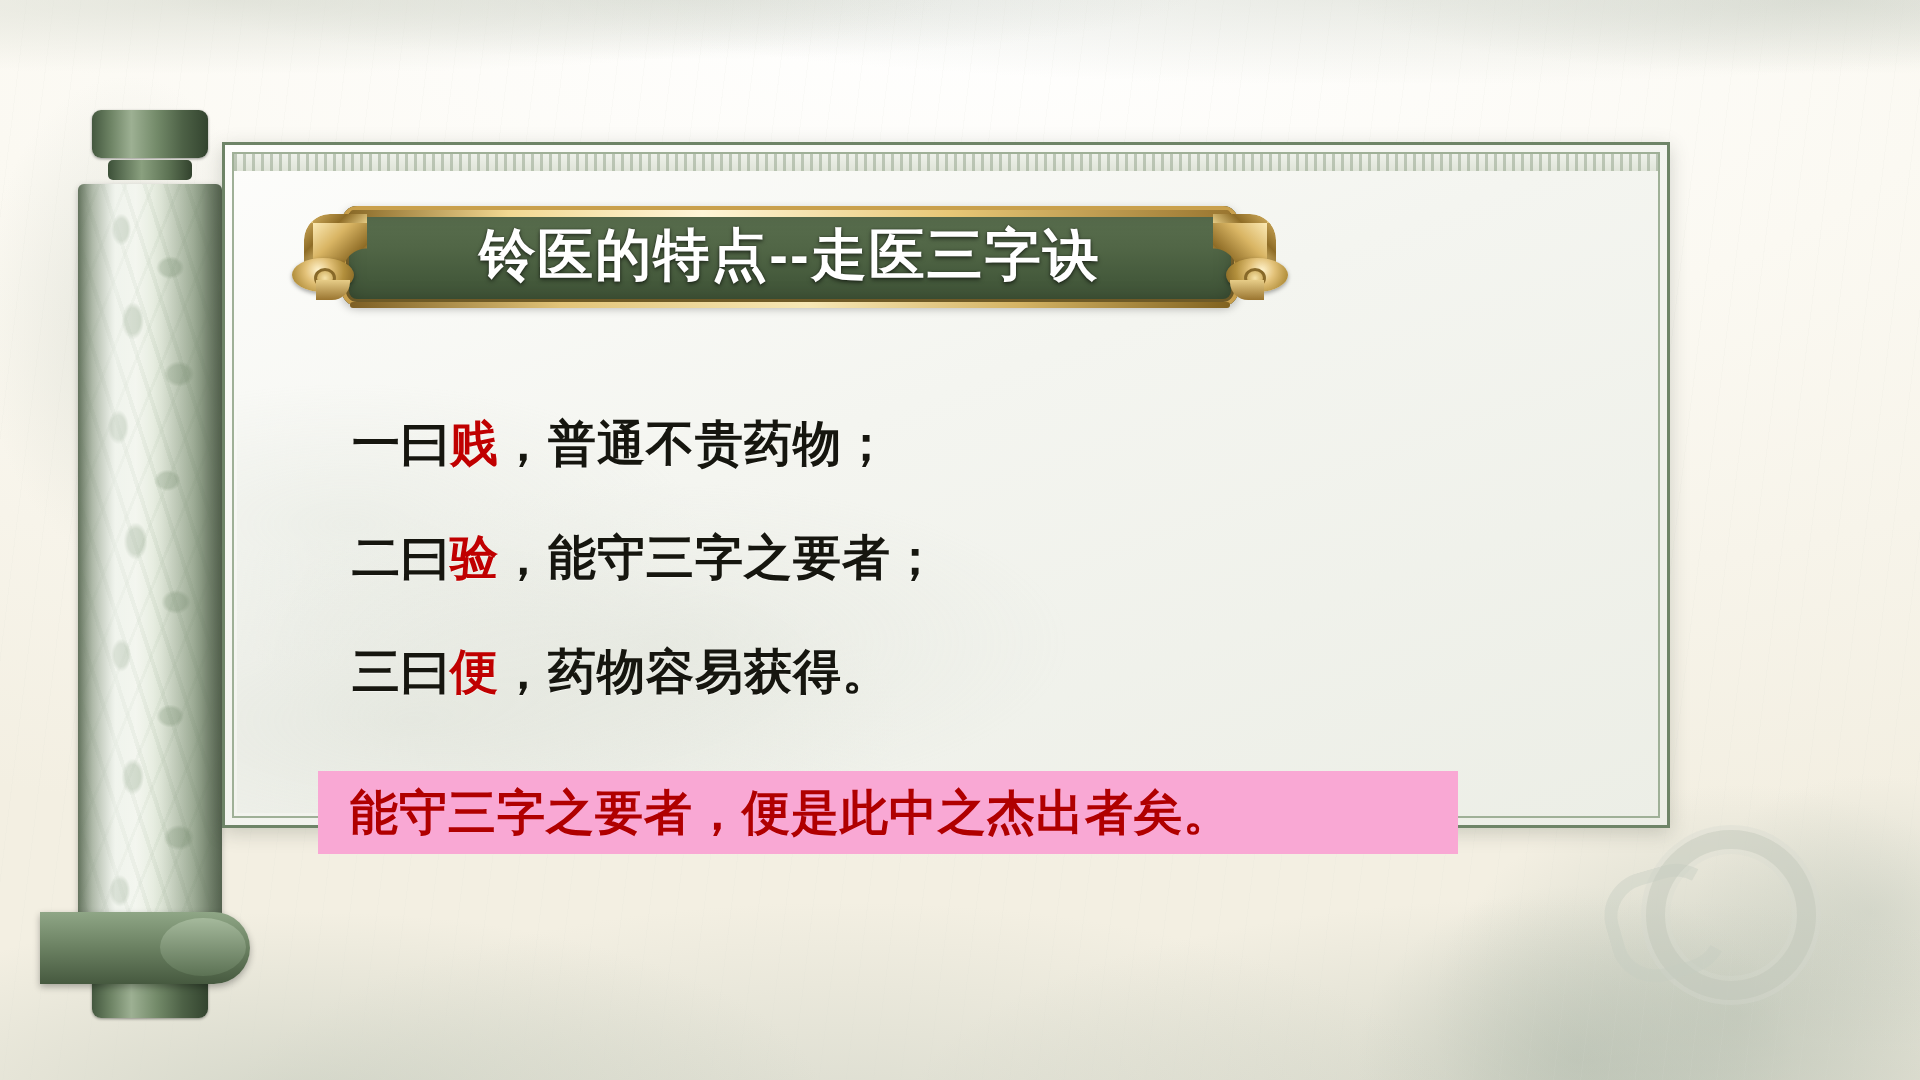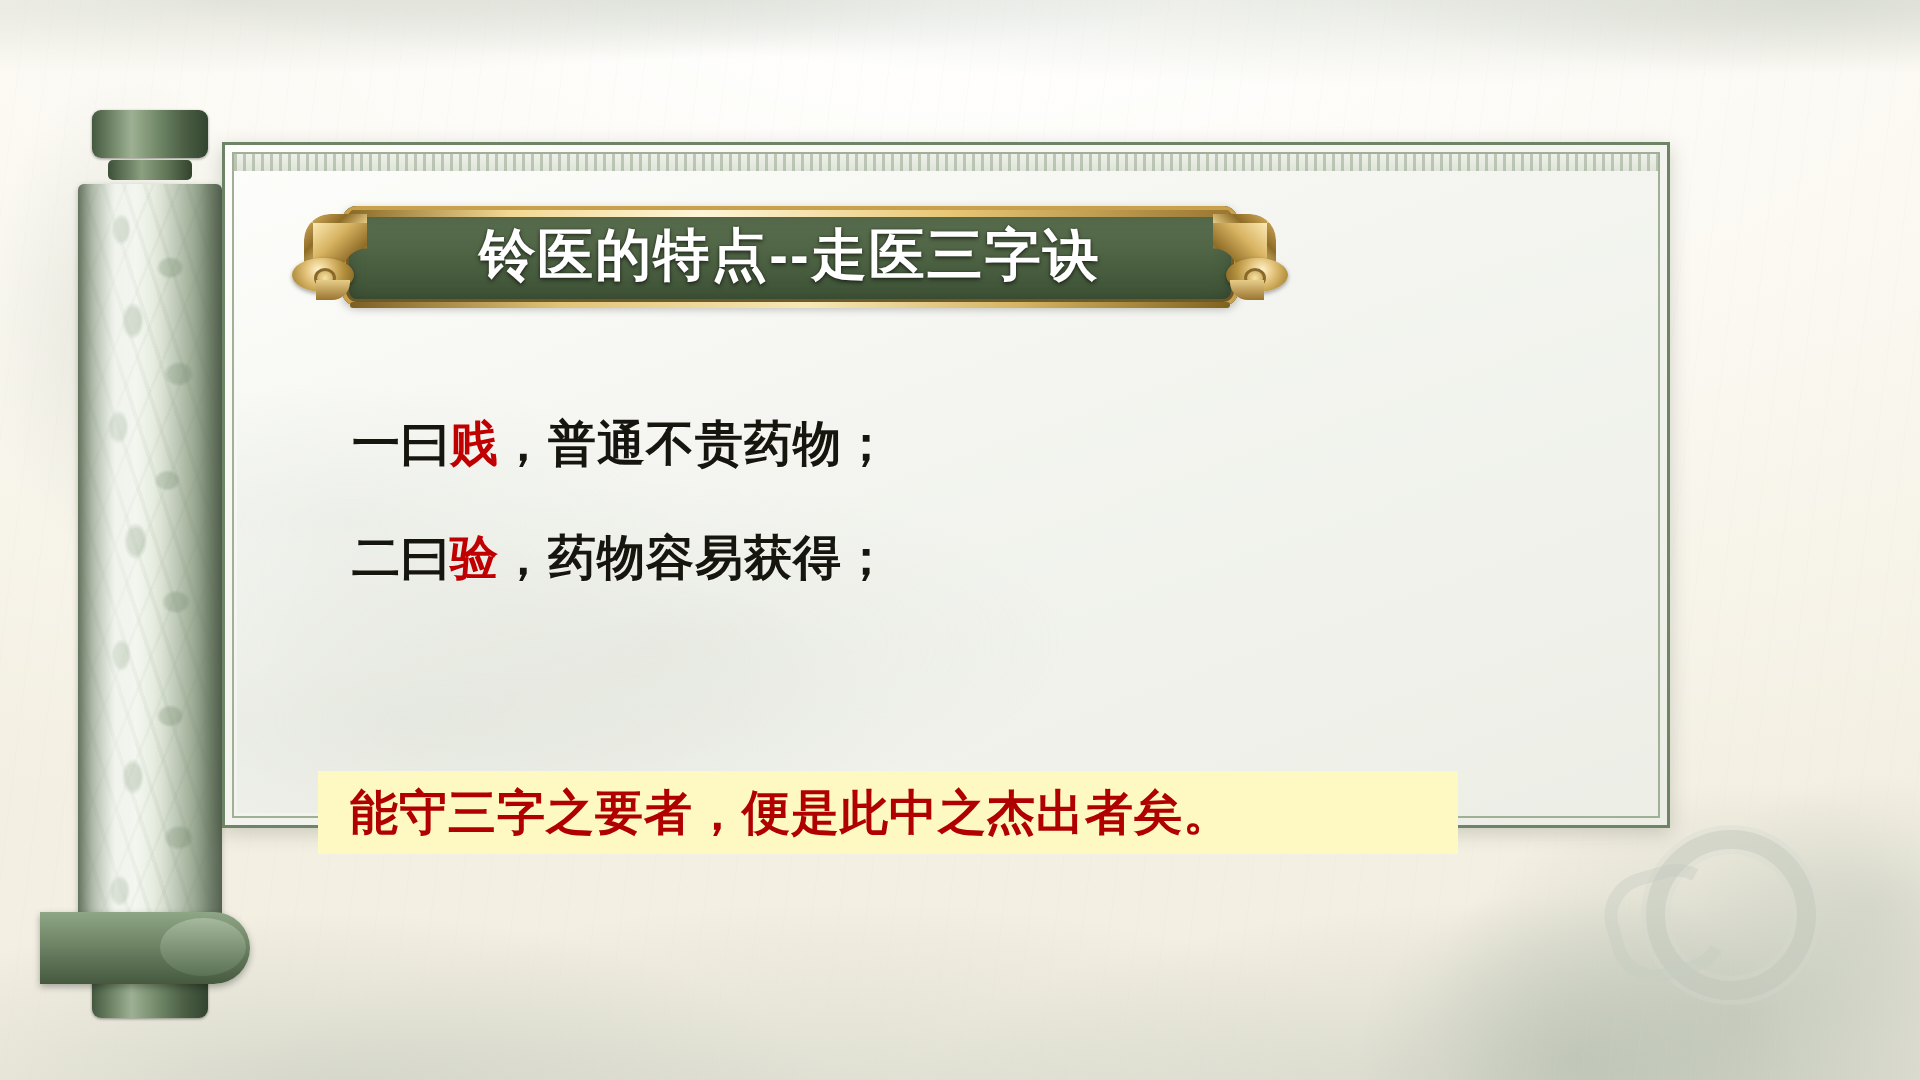--- a/index.html
+++ b/index.html
@@ -133,21 +133,21 @@
      text-shadow:0 2px 4px rgba(0,0,0,.55), 0 0 2px rgba(0,0,0,.4);}
 
   
   .body-lines{position:absolute;left:352px;top:420px;width:1120px;}
   .line{font-size:48px;font-weight:700;color:#16160f;letter-spacing:1px;line-height:1;
      margin-bottom:66px;white-space:nowrap;
      text-shadow:0 1px 0 rgba(255,255,255,.45);}
   .kw{color:#c00000;}
 
   
-  .hl-box{position:absolute;left:318px;top:771px;width:1140px;height:83px;background:#fef9c3;
+  .hl-box{position:absolute;left:318px;top:771px;width:1140px;height:83px;background:#f9a8d4;
      display:flex;align-items:center;}
   .hl-text{padding-left:32px;font-size:48px;font-weight:700;color:#b00000;letter-spacing:1px;white-space:nowrap;}
 </style>
 </head>
 <body>
 
 <div class="bg-base"></div>
 <div class="bg-cloud-top"></div>
 <div class="bg-cloud-left"></div>
 <div class="bg-mtn-right"></div>
@@ -191,19 +191,22 @@
   </div>
 
   <div class="banner-title">铃医的特点--走医三字诀</div>
 </div>
 
 <div class="body-lines">
   <div class="line">
     <span>一曰</span><span class="kw">贱</span><span>，普通不贵药物；</span>
   </div>
   <div class="line">
-    <span>二曰</span><span class="kw">验</span><span>，药物容易获得；</span>
+    <span>二曰</span><span class="kw">验</span><span>，能守三字之要者；</span>
+  </div>
+  <div class="line">
+    <span>三曰</span><span class="kw">便</span><span>，药物容易获得。</span>
   </div>
 </div>
 
 <div class="hl-box">
   <div class="hl-text">能守三字之要者，便是此中之杰出者矣。</div>
 </div>
 
 </body></html>

